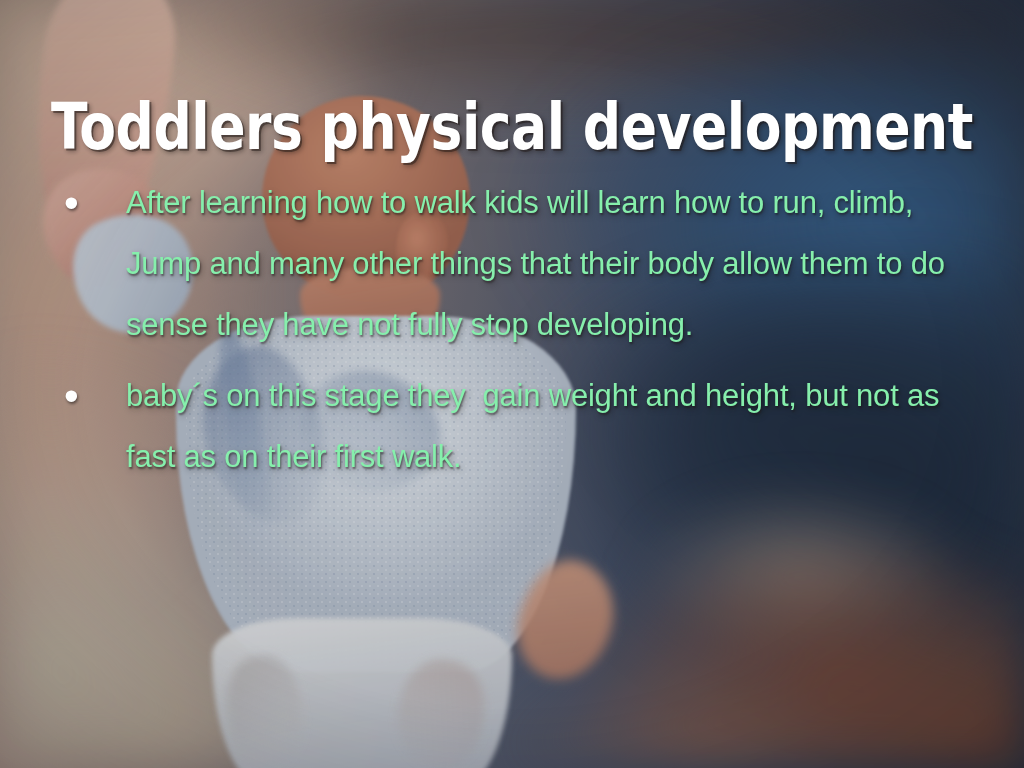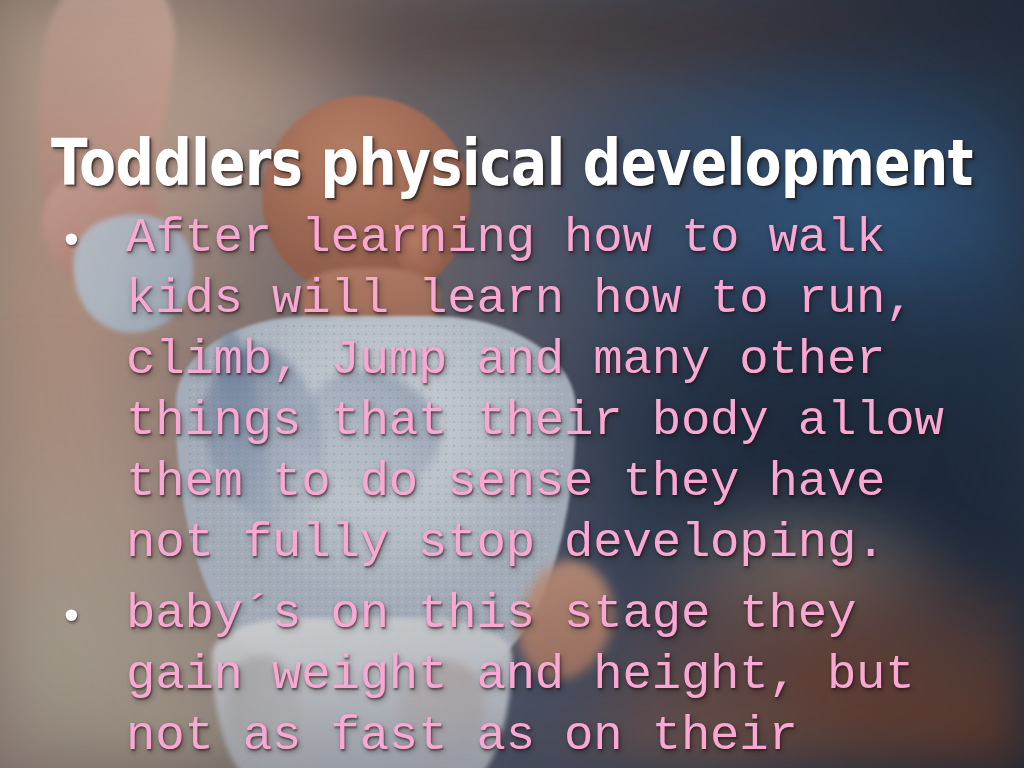--- a/index.html
+++ b/index.html
@@ -278,21 +278,20 @@
   }
   #bg-vignette {
     background:
       radial-gradient(ellipse 820px 620px at 50% 50%, rgba(0,0,0,0) 52%, rgba(0,0,0,0.16) 86%, rgba(0,0,0,0.30) 100%);
   }
 
   
   #content {
     position: absolute;
     inset: 0;
-    margin-top: 36px;
   }
 
   #slide-title {
     position: absolute;
     left: 0;
     right: 0;
     top: 52px;
     text-align: center;
     color: #ffffff;
     font-family: "Liberation Sans Narrow", "DejaVu Sans Condensed", "Liberation Sans", sans-serif;
@@ -330,24 +329,24 @@
     color: #ffffff;
     font-size: 42px;
     line-height: 61px;
     text-align: left;
     padding-left: 6px;
     text-shadow: 1px 2px 3px rgba(25,20,20,0.55);
   }
 
   .bullet-text {
     flex: 1 1 auto;
-    color: #f9a8d4;
-    font-family: Liberation Mono, monospace;
+    color: #86efac;
+    font-family: Liberation Sans, sans-serif;
     font-weight: 400;
-    font-size: 49px;
+    font-size: 31px;
     line-height: 61px;
     letter-spacing: -0.2px;
     white-space: pre-wrap;
     text-shadow:
       1px 2px 2px rgba(30,24,22,0.55),
       2px 3px 6px rgba(20,16,14,0.35);
   }
 </style>
 </head>
 <body>

